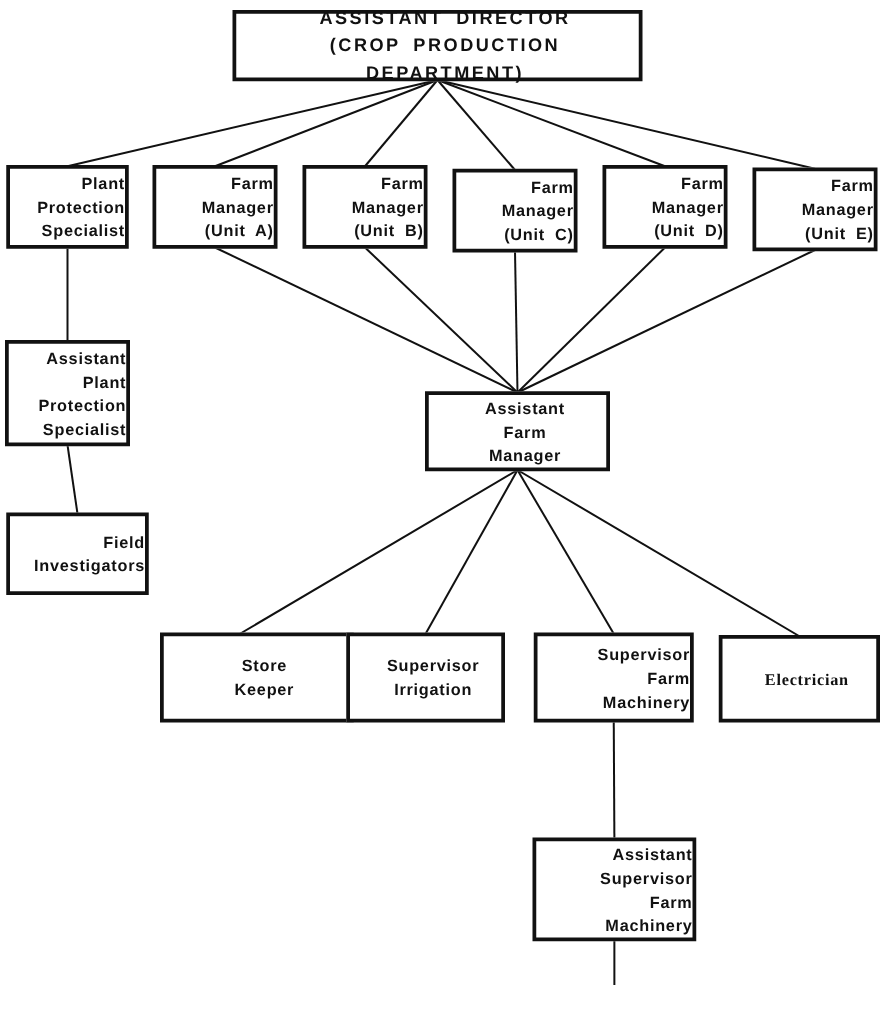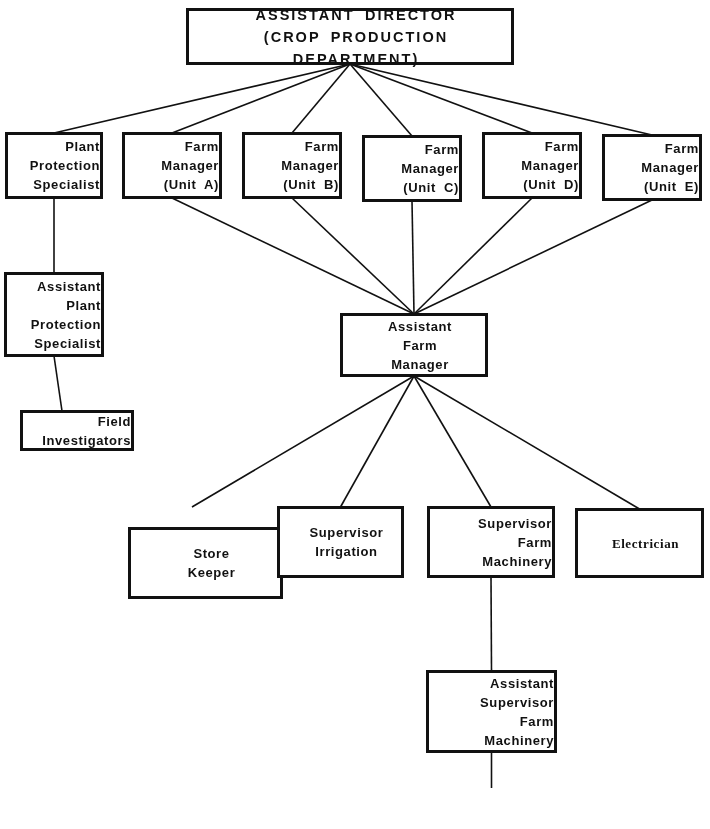--- a/index.html
+++ b/index.html
@@ -111,32 +111,32 @@
 (Unit E)</span>
   </div>
 
   <div class="node left" style="left:4px; top:272px; width:100px; height:85px; padding-left:10px;">
     <span class="label">Assistant
 Plant
 Protection
 Specialist</span>
   </div>
 
-  <div class="node left" style="left:5px; top:410px; width:114px; height:41px; padding-left:8px;margin-left:15px;">
+  <div class="node left" style="left:5px; top:410px; width:114px; height:66px; padding-left:8px;">
     <span class="label">Field
 Investigators</span>
   </div>
 
   <div class="node center" style="left:340px; top:313px; width:148px; height:64px;">
     <span class="label">Assistant
 Farm
 Manager</span>
   </div>
 
-  <div class="node center" style="left:128px; top:506px; width:155px; height:72px;margin-top:21px;">
+  <div class="node center" style="left:128px; top:506px; width:155px; height:72px;">
     <span class="label">Store
 Keeper</span>
   </div>
 
   <div class="node center" style="left:277px; top:506px; width:127px; height:72px;">
     <span class="label">Supervisor
 Irrigation</span>
   </div>
 
   <div class="node left" style="left:427px; top:506px; width:128px; height:72px; padding-left:24px;">

